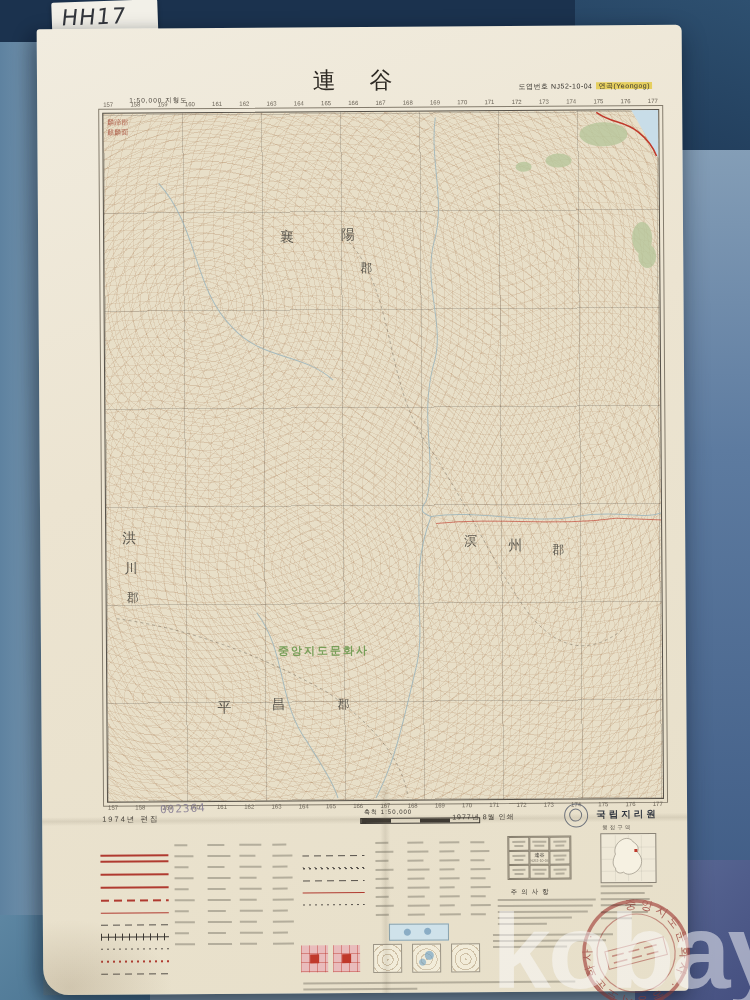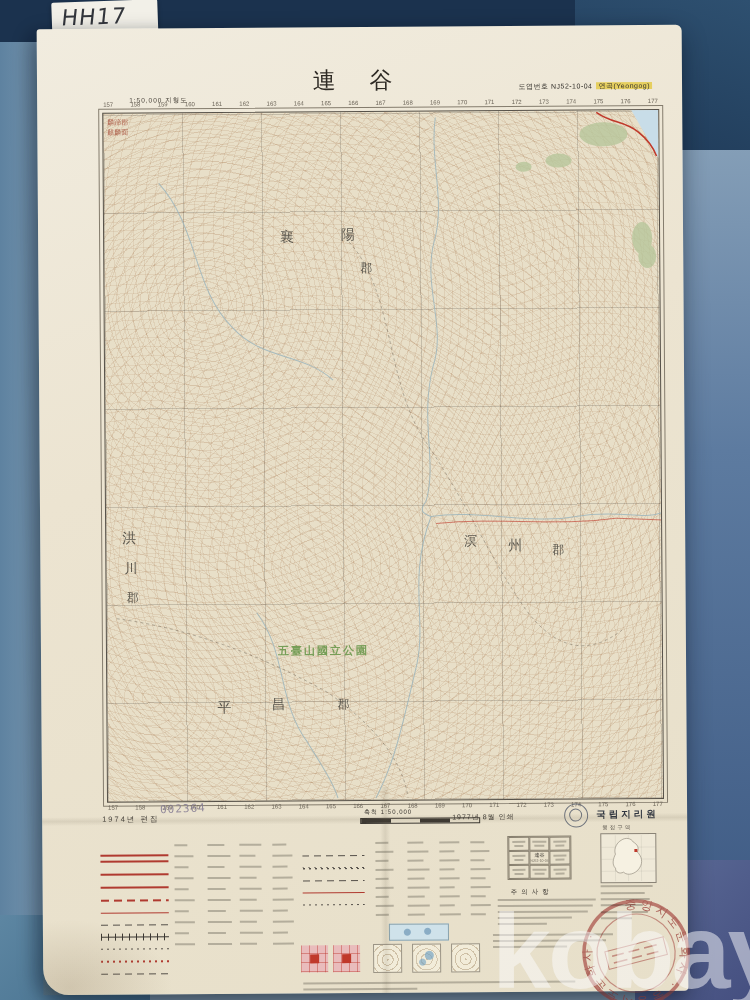--- a/index.html
+++ b/index.html
@@ -238,21 +238,21 @@
           <path d="M245,130 C290,180 280,270 320,330 C360,390 385,450 420,500 C450,540 482,545 515,520"></path>
           <path d="M10,505 C80,515 150,540 220,580 C260,608 295,645 300,686"></path>
         </g>
 
         <g fill="none" stroke="#c0392b">
           <path d="M493,2 C510,14 520,10 535,22 C545,30 550,38 553,46" stroke-width="1.6"></path>
           <path d="M330,412 C390,406 450,416 510,408 L555,410" stroke-width="0.9" opacity="0.7"></path>
         </g>
       </svg>
 
-      <div class="park-label">五臺山國立公園</div>
+      <div class="park-label">중앙지도문화사</div>
 
     <div class="district" style="left: 4px; top: 6px; color: rgb(168, 79, 60); font-size: 7px;">麟蹄郡</div>
         <div class="district" style="left: 4px; top: 16px; color: rgb(168, 79, 60); font-size: 7px;">麒麟面</div>
         <div class="district" style="left: 176px; top: 118px; color: rgb(67, 64, 58); font-size: 14px;">襄</div>
         <div class="district" style="left: 237px; top: 116px; color: rgb(67, 64, 58); font-size: 14px;">陽</div>
         <div class="district" style="left: 256px; top: 150px; color: rgb(67, 64, 58); font-size: 12px;">郡</div>
         <div class="district" style="left: 16px; top: 418px; color: rgb(67, 64, 58); font-size: 14px;">洪</div>
         <div class="district" style="left: 18px; top: 448px; color: rgb(67, 64, 58); font-size: 13px;">川</div>
         <div class="district" style="left: 20px; top: 478px; color: rgb(67, 64, 58); font-size: 12px;">郡</div>
         <div class="district" style="left: 358px; top: 423px; color: rgb(67, 64, 58); font-size: 13px;">溟</div>

